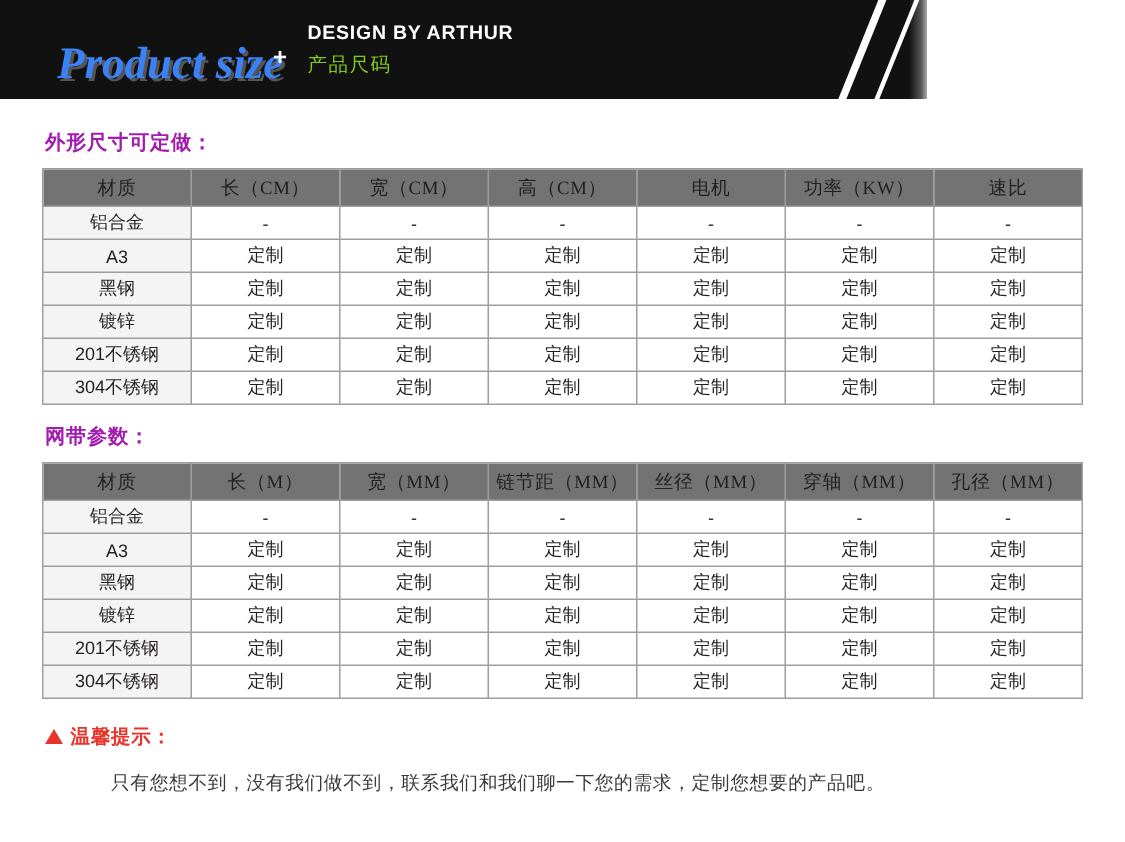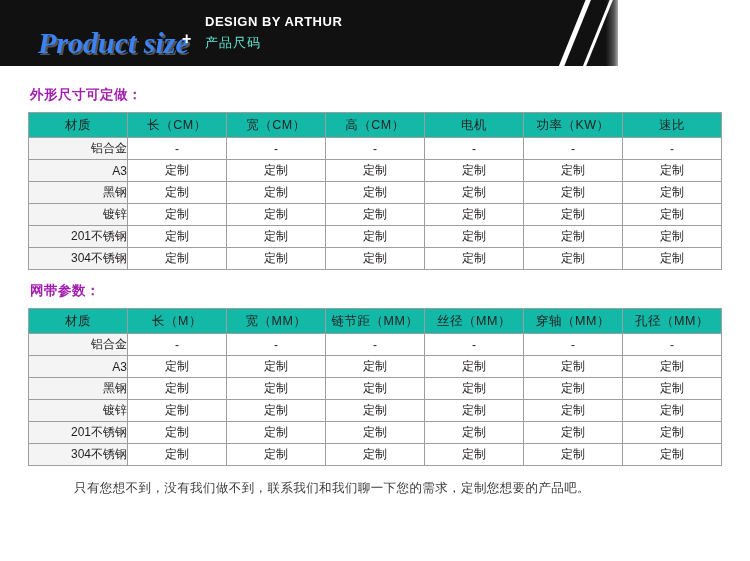--- a/index.html
+++ b/index.html
@@ -57,21 +57,21 @@
     font-size: 13px;
     font-weight: bold;
     letter-spacing: 0.5px;
     white-space: nowrap;
     text-align: right;
   }
   .banner-sub-cn {
     position: absolute;
     left: 205px;
     top: 34px;
-    color: #5eead4;
+    color: #84cc16;
     font-size: 13px;
     letter-spacing: 1px;
     white-space: nowrap;
   }
   .slash {
     position: absolute;
     top: -12px;
     width: 5px;
     height: 92px;
     background: #ffffff;
@@ -121,34 +121,34 @@
     border: 1px solid #9e9e9e;
     height: 21px;
     text-align: center;
     vertical-align: middle;
     font-size: 12px;
     font-weight: normal;
     color: #231f20;
     padding: 0;
   }
   table.spec thead th {
-    background: #14b8a6;
+    background: #737373;
     font-size: 12.5px;
     height: 24px;
     letter-spacing: 0.5px;
+    font-family: Liberation Serif, serif;
   }
   table.spec tbody td.matcol {
     background: #f7f7f7;
   }
   table.spec tbody tr td {
     background: #ffffff;
   }
   table.spec tbody tr td.matcol {
     background: #f4f4f4;
-    text-align: right;
   }
 
   
   .tip {
     margin: 16px 0 0 2px;
     display: flex;
     align-items: center;
   }
   .tip-tri {
     width: 0;
@@ -325,17 +325,21 @@
         <td>定制</td>
         <td>定制</td>
         <td>定制</td>
         <td>定制</td>
         <td>定制</td>
         <td>定制</td>
       </tr>
     </tbody>
   </table>
 
+  <div class="tip">
+    <div class="tip-tri"></div>
+    <div class="tip-label">温馨提示：</div>
+  </div>
   <div class="tip-body">
     <div>只有您想不到，没有我们做不到，联系我们和我们聊一下您的需求，定制您想要的产品吧。</div>
   </div>
 
 </div>
 
 </body></html>

